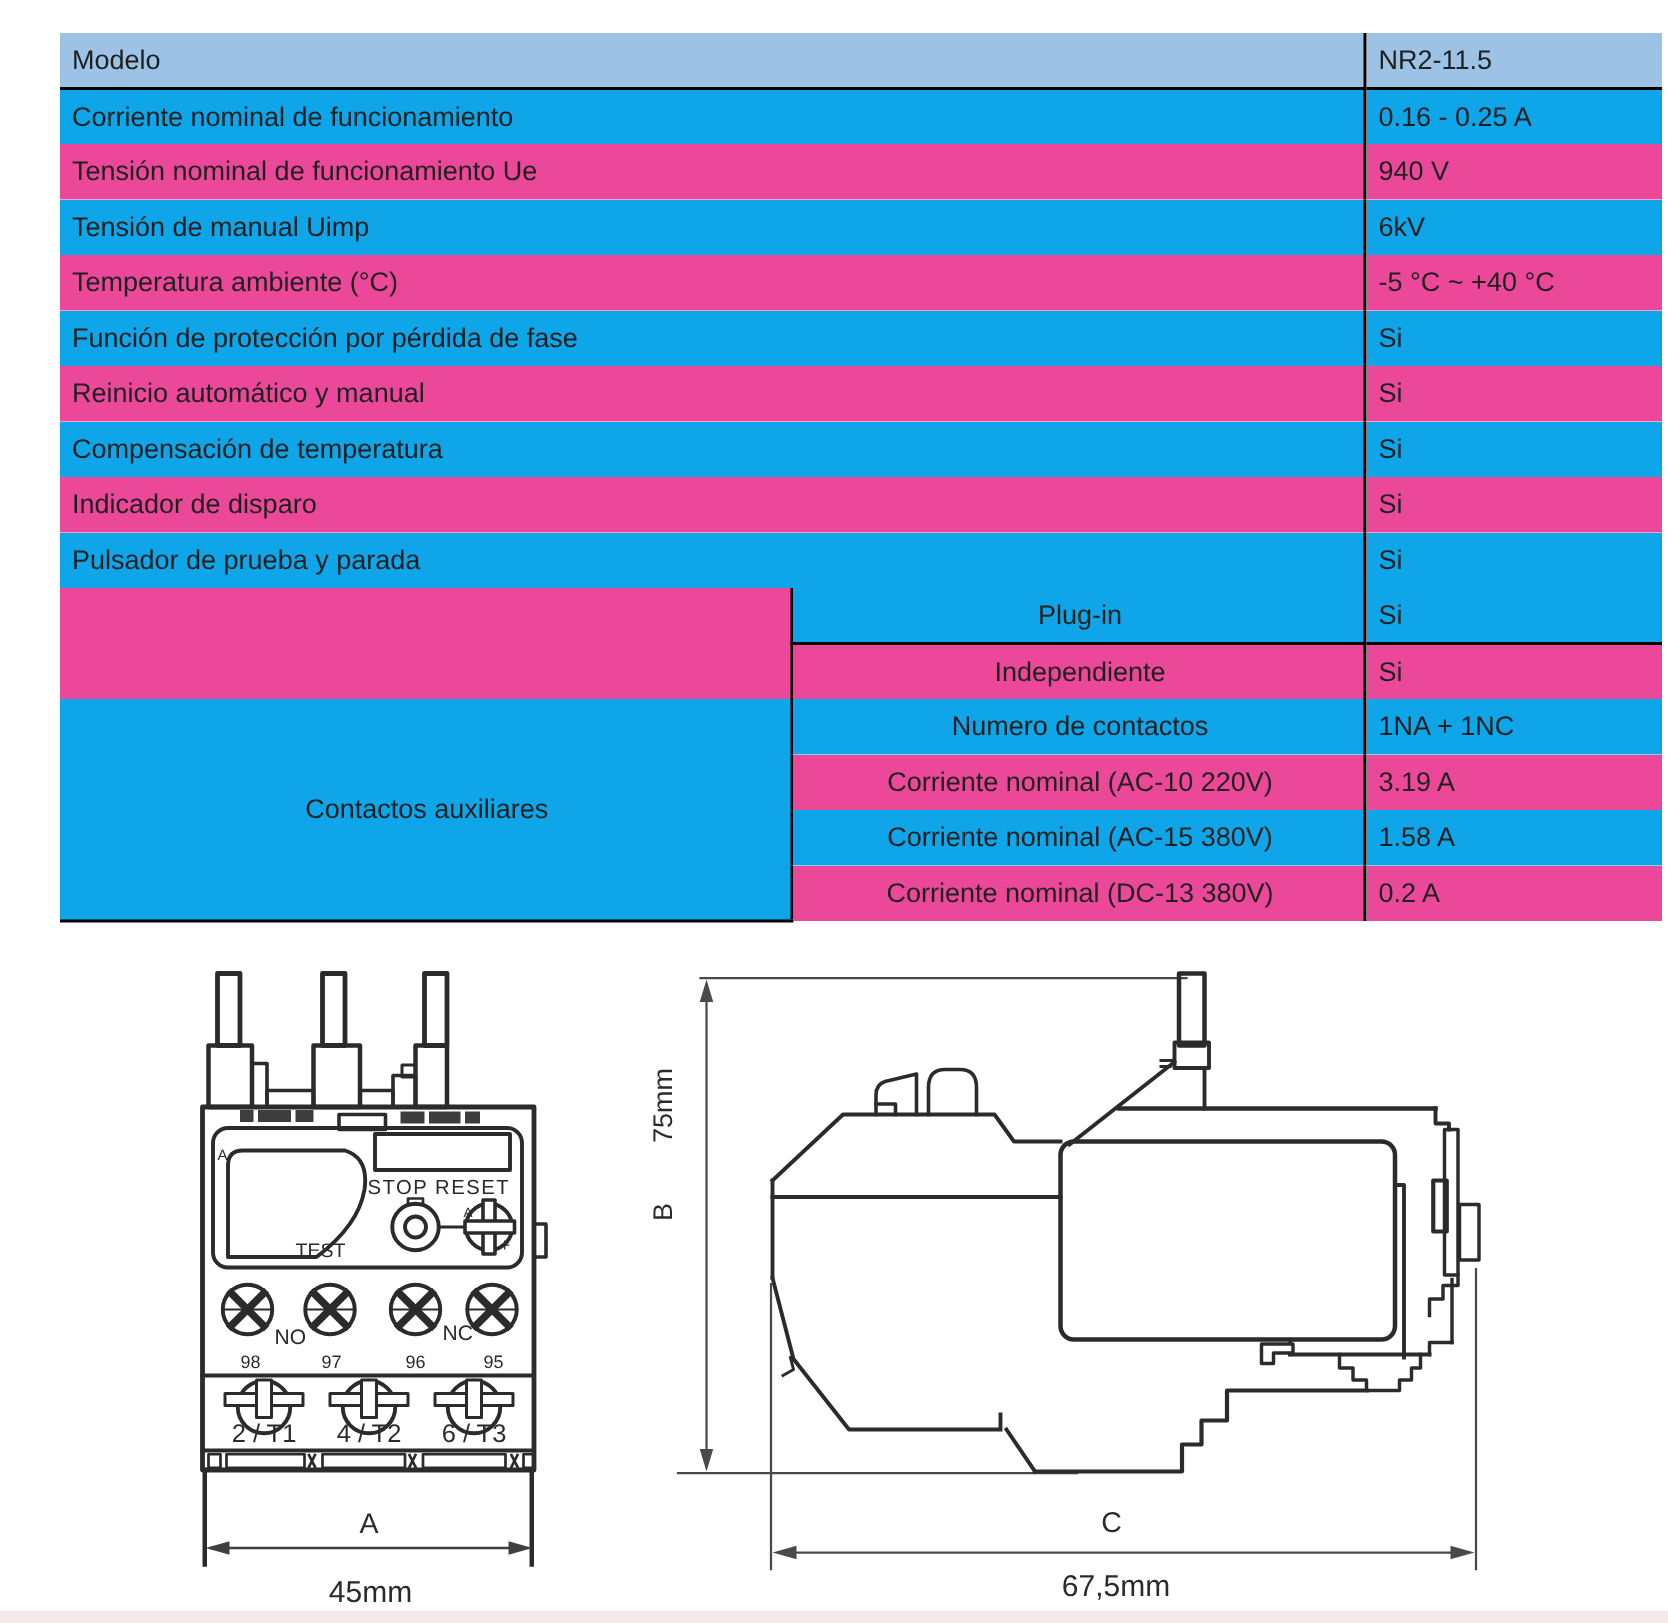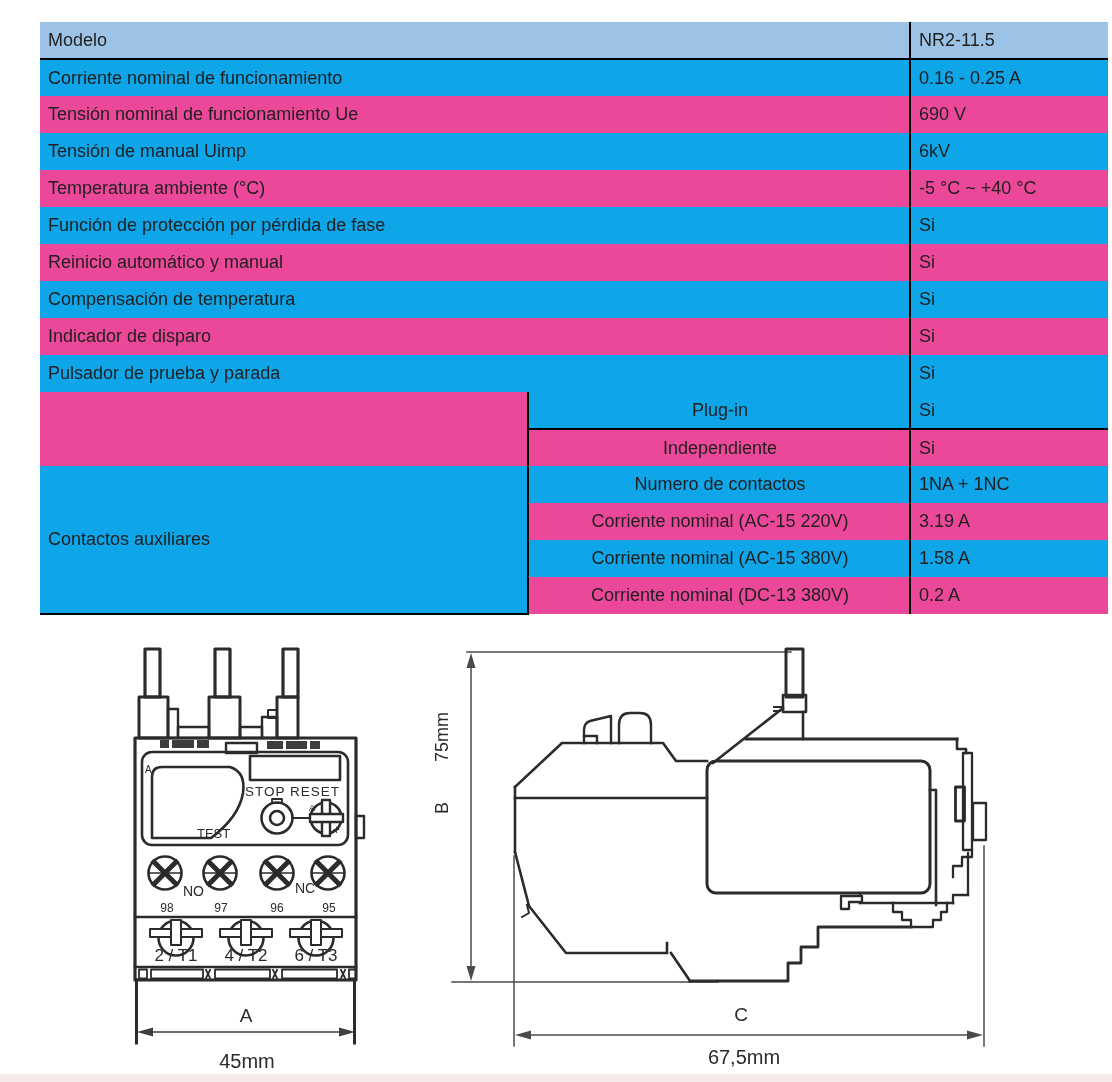--- a/index.html
+++ b/index.html
@@ -9,21 +9,21 @@
   table.spec{position:absolute;left:40px;top:22px;width:1068px;border-collapse:collapse;
              table-layout:fixed;font-size:18px;color:#1f1f1f;}
   table.spec td{height:37px;box-sizing:border-box;padding:0 6px 0 8px;white-space:nowrap;
                 vertical-align:middle;overflow:hidden;}
   td.hdr{background:#9CC3E6;border-bottom:2.5px solid #000;}
   td.w{background:#0ea5e9;}
   td.b{background:#ec4899;}
   td.val{border-left:2.5px solid #000;padding-left:16px;}
   td.sub{border-left:2px solid #000;text-align:center;}
   td.cutunder{border-bottom:2px solid #000;}
-  td.groupcell{border-bottom:2.5px solid #000;}
+  td.groupcell{border-bottom:2.5px solid #000;text-align:center;}
   
   svg text{font-family:"Liberation Sans",sans-serif;fill:#2b2b2b;}
   .artifact{position:absolute;left:0;top:1074px;width:1112px;height:8px;background:#f5e9e9;}
 </style>
 </head>
 <body>
 
 <div class="screen">
 
   <table class="spec">
@@ -36,21 +36,21 @@
         <tr>
       <td class="hdr" colspan="2">Modelo</td>
       <td class="hdr val">NR2-11.5</td>
     </tr>
     <tr>
       <td class="w" colspan="2">Corriente nominal de funcionamiento</td>
       <td class="w val">0.16 - 0.25 A</td>
     </tr>
     <tr>
       <td class="b" colspan="2">Tensión nominal de funcionamiento Ue</td>
-      <td class="b val">690 V</td>
+      <td class="b val">940 V</td>
     </tr>
     <tr>
       <td class="w" colspan="2">Tensión de manual Uimp</td>
       <td class="w val">6kV</td>
     </tr>
     <tr>
       <td class="b" colspan="2">Temperatura ambiente (°C)</td>
       <td class="b val">-5 °C ~ +40 °C</td>
     </tr>
     <tr>
@@ -81,21 +81,21 @@
     <tr>
       <td class="b sub">Independiente</td>
       <td class="b val">Si</td>
     </tr>
     <tr>
       <td class="w groupcell" rowspan="4">Contactos auxiliares</td>
       <td class="w sub">Numero de contactos</td>
       <td class="w val">1NA + 1NC</td>
     </tr>
     <tr>
-      <td class="b sub">Corriente nominal (AC-15 220V)</td>
+      <td class="b sub">Corriente nominal (AC-10 220V)</td>
       <td class="b val">3.19 A</td>
     </tr>
     <tr>
       <td class="w sub">Corriente nominal (AC-15 380V)</td>
       <td class="w val">1.58 A</td>
     </tr>
     <tr>
       <td class="b sub">Corriente nominal (DC-13 380V)</td>
       <td class="b val">0.2 A</td>
     </tr>

